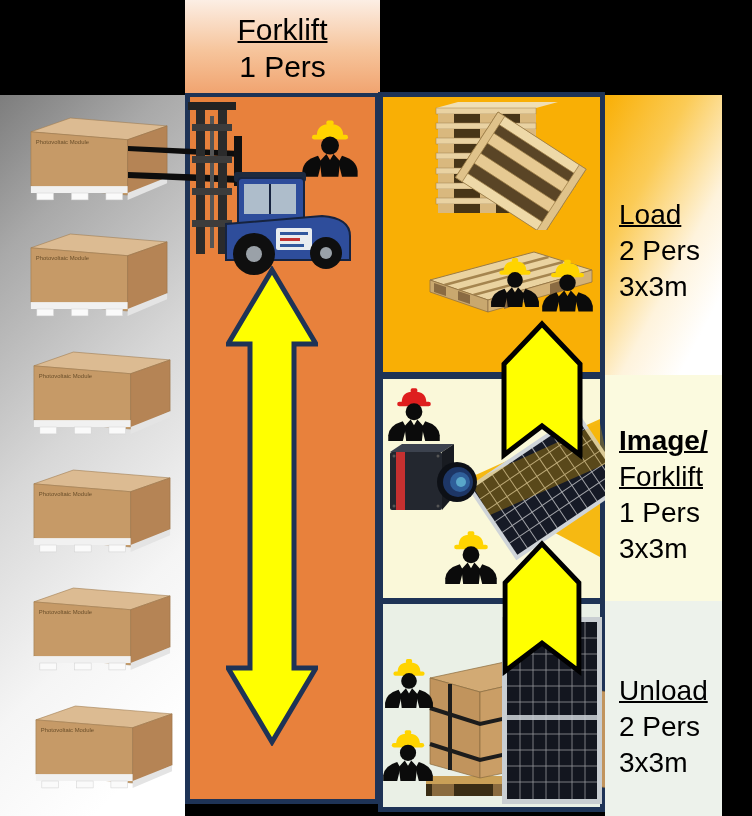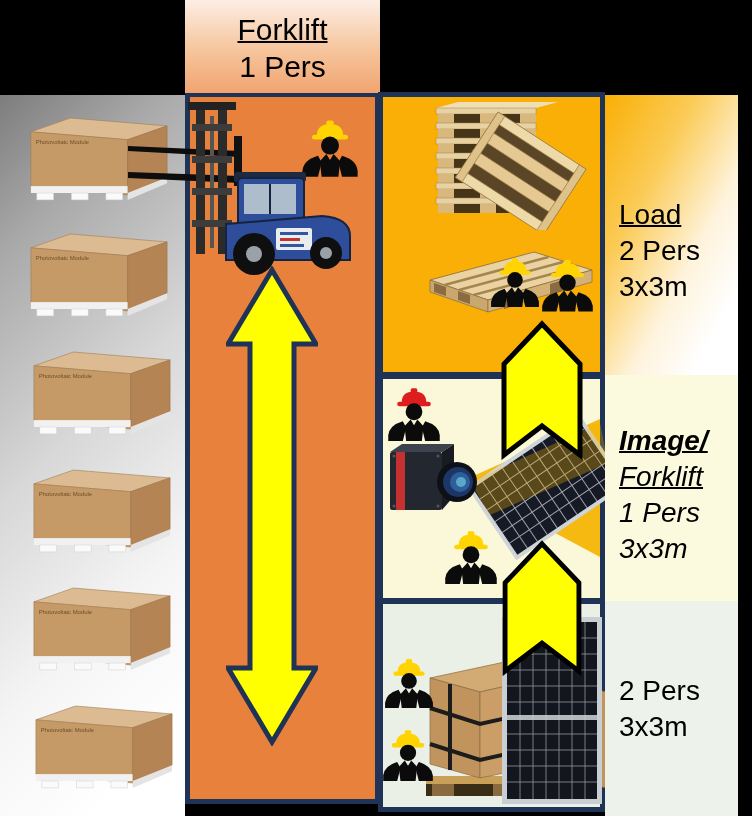--- a/index.html
+++ b/index.html
@@ -17,24 +17,24 @@
     background:linear-gradient(180deg,var(--header-top) 0%,#F6C49B 55%,var(--header-bottom) 100%);
     color:#000;}
   #header-box .t{display:block;margin-top:12px;font-size:30px;line-height:36px;text-decoration:underline;text-decoration-thickness:2px;}
   #header-box .s{display:block;font-size:30px;line-height:38px;}
   
   .sec{box-sizing:border-box;border:5px solid var(--panel-navy);left:378px;width:227px;}
   #sec-load{top:92px;height:285px;background:var(--load-amber);}
   #sec-image{top:374px;height:229px;background:var(--image-cream);}
   #sec-unload{top:599px;height:213px;background:var(--unload-mint);}
   
-  .label-panel{left:605px;width:133px;color:#000;font-size:28px;line-height:36px;padding-left:14px;box-sizing:border-box;}
+  .label-panel{left:605px;width:117px;color:#000;font-size:28px;line-height:36px;padding-left:14px;box-sizing:border-box;}
   #label-load{top:95px;height:280px;padding-top:102px;
     background:linear-gradient(118deg,var(--load-amber) 0%,#FBCB56 32%,#FEF3DC 62%,#ffffff 84%);}
-  #label-image{top:375px;height:226px;padding-top:48px;background:#FBFADF;font-style:italic;}
+  #label-image{top:375px;height:226px;padding-top:48px;background:#FBFADF;}
   #label-unload{top:601px;height:215px;padding-top:72px;background:#EDF2EB;}
   .label-panel .u{text-decoration:underline;text-decoration-thickness:2px;}
   .label-panel .b{font-weight:bold;}
   .label-panel span{display:block;}
   
   .icon{position:absolute;}
   .hat-yellow{--hat:var(--hat-yellow);}
   .hat-red{--hat:var(--hat-red);}
   .chev{z-index:20;}
   svg{display:block;overflow:hidden;}
@@ -288,20 +288,21 @@
     <span>2 Pers</span>
     <span>3x3m</span>
   </div>
   <div id="label-image" class="abs label-panel">
     <span class="u b">Image/</span>
     <span class="u">Forklift</span>
     <span>1 Pers</span>
     <span>3x3m</span>
   </div>
   <div id="label-unload" class="abs label-panel">
+    <span class="u">Unload</span>
     <span>2 Pers</span>
     <span>3x3m</span>
   </div>
 
   <svg class="icon chev" style="left:500px;top:320px" width="84" height="140">
       <use href="#sym-chevron"></use>
     </svg>
   <svg class="icon chev" style="left:500px;top:540px" width="84" height="136" viewBox="0 0 84 140">
       <use href="#sym-chevron"></use>
     </svg>

